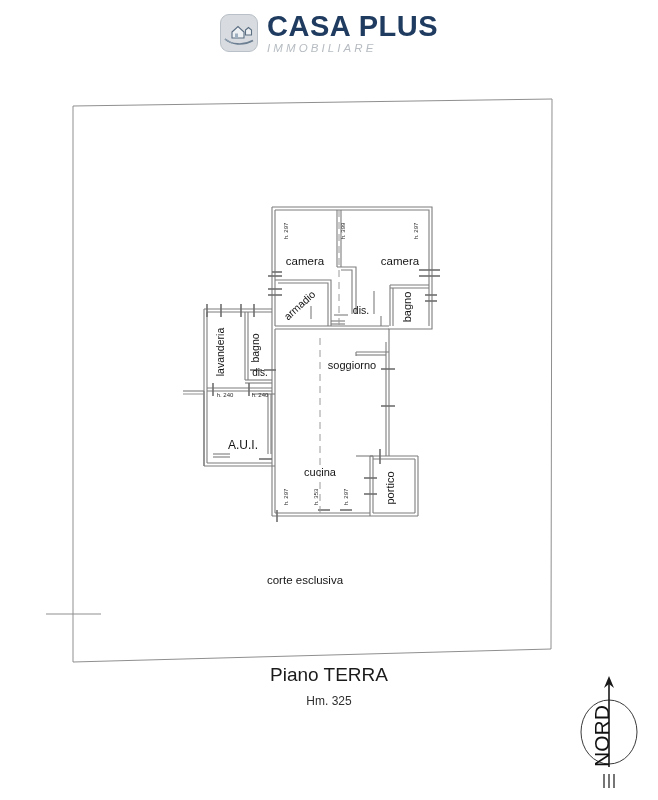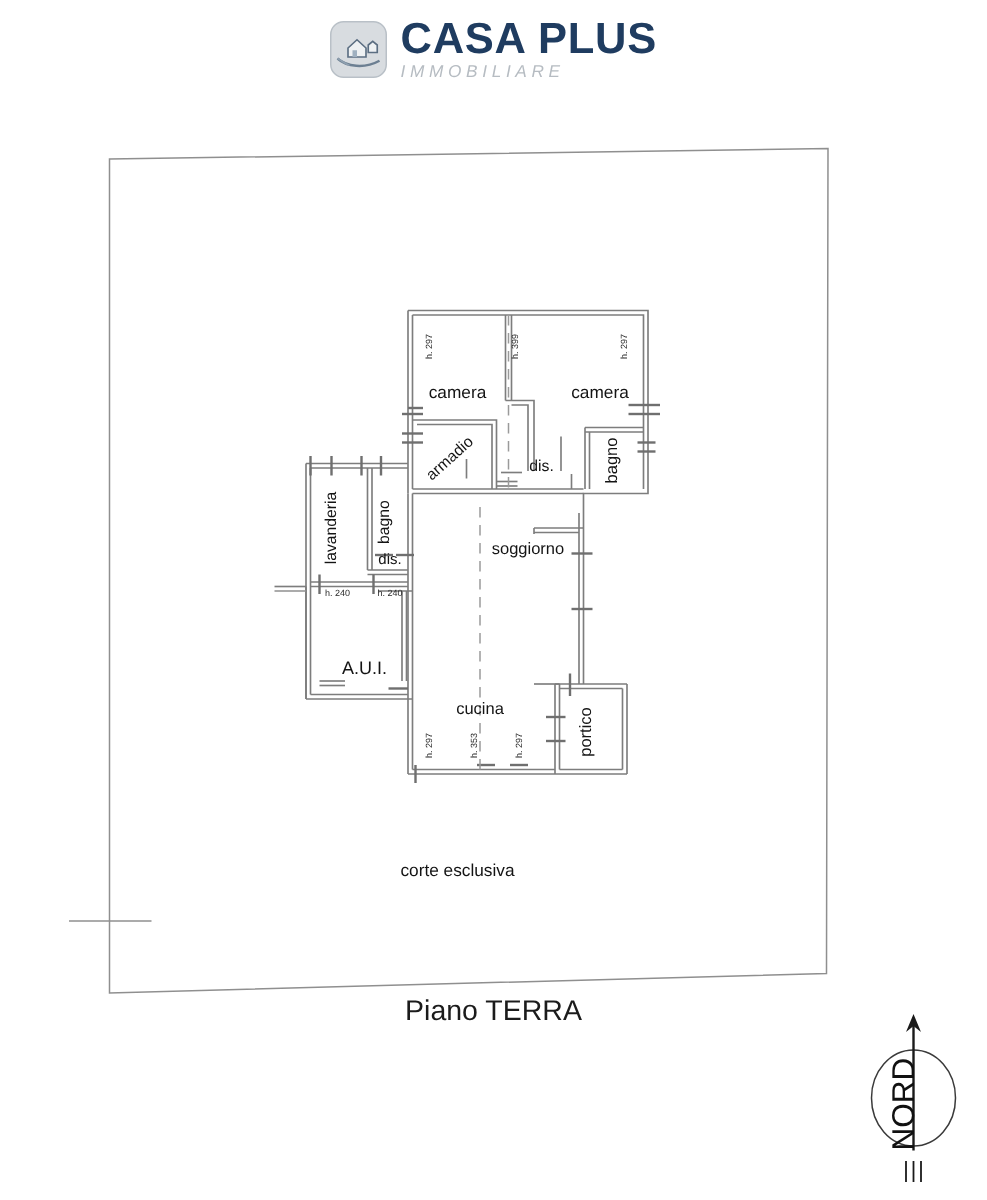--- a/index.html
+++ b/index.html
@@ -249,20 +249,21 @@
         <text class="htxt" x="318" y="421" text-anchor="middle" transform="rotate(-90 318 421)">h. 353</text>
         <text class="htxt" x="348" y="421" text-anchor="middle" transform="rotate(-90 348 421)">h. 297</text>
       </g>
 
       <text class="txt" x="305" y="508" font-size="11.5" text-anchor="middle">corte esclusiva</text>
     </svg>
   </div>
 
   <div class="caption">
     <div class="cap-title">Piano TERRA</div>
+    <div class="cap-sub">Hm. 325</div>
   </div>
 
   <div class="compass">
     <svg width="82" height="130" viewBox="0 0 82 130">
       <ellipse cx="41" cy="70" rx="28" ry="32" fill="none" stroke="#3a3a3a" stroke-width="1"></ellipse>
       <line x1="41" y1="105" x2="41" y2="20" stroke="#1a1a1a" stroke-width="1.6"></line>
       <path d="M41 14 L36 26 L41 22 L46 26 Z" fill="#1a1a1a"></path>
       <line x1="36" y1="112" x2="36" y2="126" stroke="#1a1a1a" stroke-width="1.2"></line>
       <line x1="41" y1="112" x2="41" y2="126" stroke="#1a1a1a" stroke-width="1.2"></line>
       <line x1="46" y1="112" x2="46" y2="126" stroke="#1a1a1a" stroke-width="1.2"></line>

